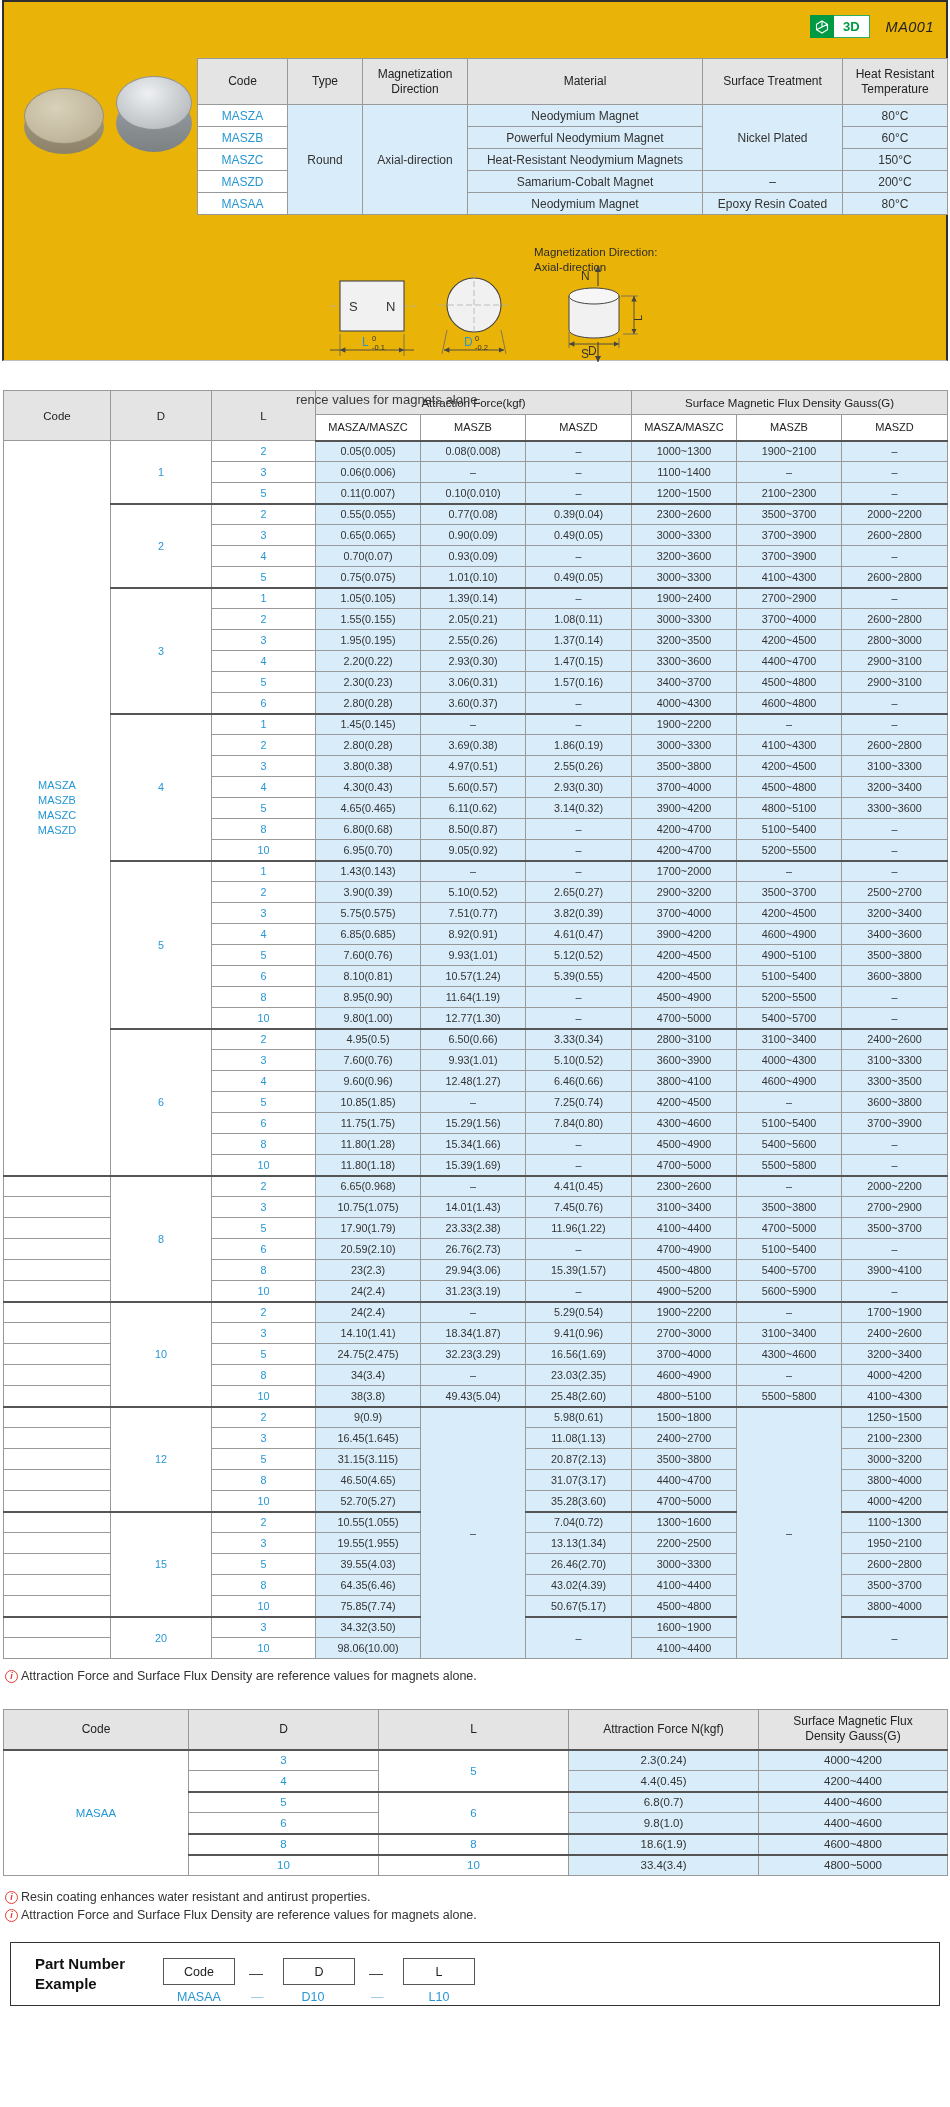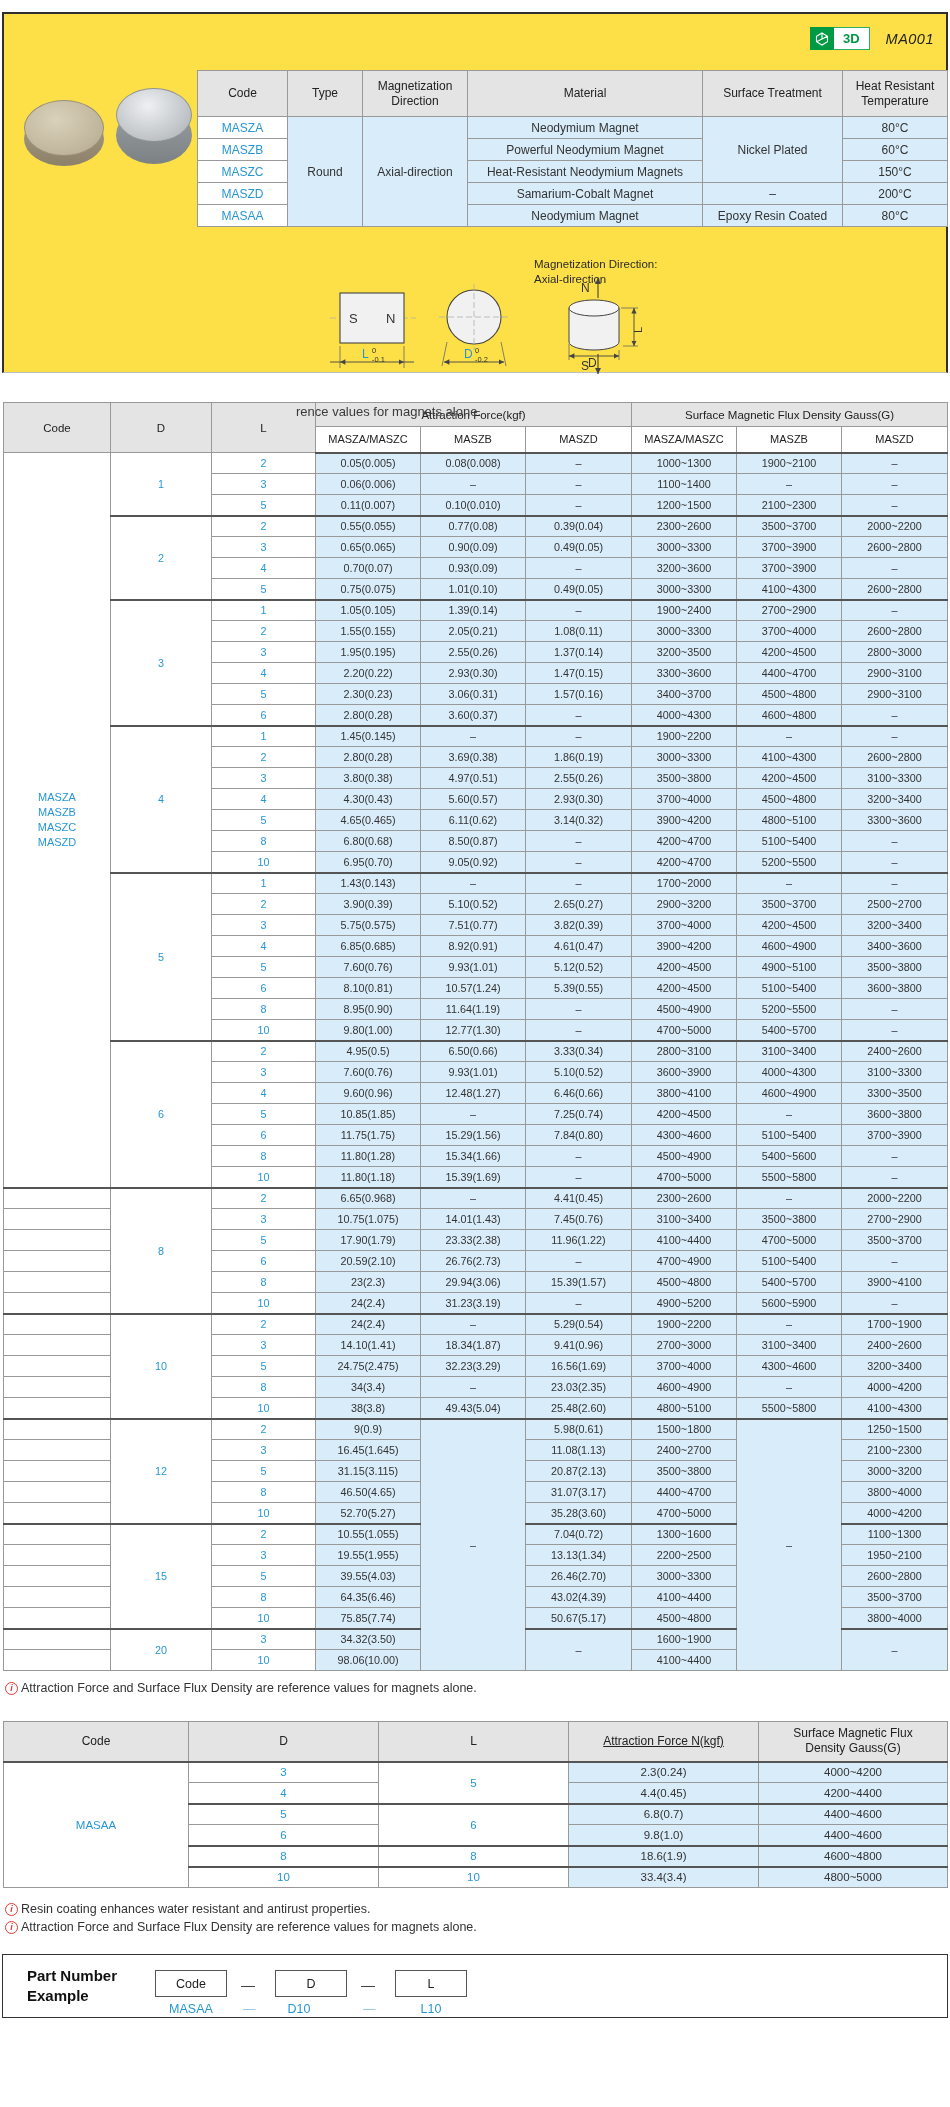--- a/index.html
+++ b/index.html
@@ -1,21 +1,21 @@
 <!DOCTYPE html>
 <html><head>
 <meta charset="utf-8">
 <style>
   * { box-sizing: border-box; margin: 0; padding: 0; }
   body { background: #fff; font-family: "Liberation Sans", "DejaVu Sans", sans-serif; color: #333; }
   #page { position: relative; width: 950px; height: 2107px; background: #fff; margin: 0 auto; overflow: hidden; }
 
   
-  .topbox { position: relative; margin: 12px 2px; height: 361px;
-            border: 2px solid #2f2f2f; border-bottom: 1px solid #bfbfbf; background: #fde047; }
+  .topbox { position: relative; margin: 0 2px; height: 361px;
+            border: 2px solid #2f2f2f; border-bottom: 1px solid #bfbfbf; background: #eab308; }
   .hdr-right { position: absolute; top: 13px; right: 12px; display: flex; align-items: center; gap: 16px; }
   .badge3d { display: flex; align-items: stretch; height: 23px; cursor: pointer; }
   .badge3d .cube { width: 24px; background: #009a44; display: flex; align-items: center; justify-content: center; }
   .badge3d .b3d { border: 1px solid #2fae62; border-left: none; color: #009a44; font-size: 13px;
                   font-weight: bold; padding: 0 9px; display: flex; align-items: center; background: #fff; }
   .doccode { font-size: 14.5px; color: #222; letter-spacing: 0.5px; font-style: italic; }
 
   .photo { position: absolute; left: 16px; top: 62px; width: 172px; height: 118px; }
   .disc { position: absolute; }
   .disc .side, .disc .face { position: absolute; left: 0; width: 100%; border-radius: 50%; }
@@ -56,28 +56,28 @@
   .noteline { margin: 10px 0 0 5px; font-size: 12.5px; color: #333; display: flex; align-items: center; gap: 3px; }
   .inote { display: inline-block; width: 13px; height: 13px; border: 1.3px solid #e23b34; border-radius: 50%;
            color: #e23b34; font-size: 9px; line-height: 11px; text-align: center; font-weight: bold;
            font-style: italic; flex: 0 0 auto; }
 
   
   .masaa-table { margin: 26px 0 0 3px; width: 944px; font-size: 11.5px; border: 1.5px solid #3a3a3a; }
   .masaa-table th { height: 40px; font-size: 12px; line-height: 1.25; border-bottom: 2px solid #555; }
   .masaa-table td { height: 21px; }
   .masaa-table tr.grp td { border-top: 2px solid #555; }
-  .narrow { display: inline-block; max-width: 125px; text-decoration: underline; }
+  .narrow { display: inline-block; max-width: 125px; }
   .narrow2 { display: inline-block; max-width: 160px; }
 
   .notes { margin: 14px 0 0 5px; }
   .notes .noteline { margin: 1px 0 4px 0; }
 
   
-  .pnbox { position: relative; margin: 20px 2px 0; height: 64px; border: 1.5px solid #333; background: #fff; }
+  .pnbox { position: relative; margin: 20px 10px 0; height: 64px; border: 1.5px solid #333; background: #fff; }
   .pnlabel { position: absolute; left: 24px; top: 11px; font-size: 15px; font-weight: bold; color: #111; line-height: 20px; }
   .pbox { position: absolute; top: 15px; width: 72px; height: 27px; border: 1px solid #555; font-size: 12.5px;
           color: #222; display: flex; align-items: center; justify-content: center; background: #fff; }
   .pdash { position: absolute; top: 22px; font-size: 14px; color: #444; }
   .pval { position: absolute; top: 47px; font-size: 12.5px; color: #2797d4; width: 72px; text-align: center; }
   .pvdash { position: absolute; top: 47px; font-size: 12.5px; color: #8fc3e4; }
 </style>
 </head>
 <body>
 
@@ -864,18 +864,18 @@
       <div>Part Number</div>
       <div>Example</div>
     </div>
     <div class="pbox" style="left:152px">Code</div>
     <span class="pdash" style="left:238px">—</span>
     <div class="pbox" style="left:272px">D</div>
     <span class="pdash" style="left:358px">—</span>
     <div class="pbox" style="left:392px">L</div>
     <div class="pval" style="left:152px">MASAA</div>
     <span class="pvdash" style="left:240px">—</span>
-    <div class="pval" style="left:260px">D10</div>
+    <div class="pval" style="left:266px">D10</div>
     <span class="pvdash" style="left:360px">—</span>
     <div class="pval" style="left:392px">L10</div>
   </div>
 
 </div>
 
 </body></html>

